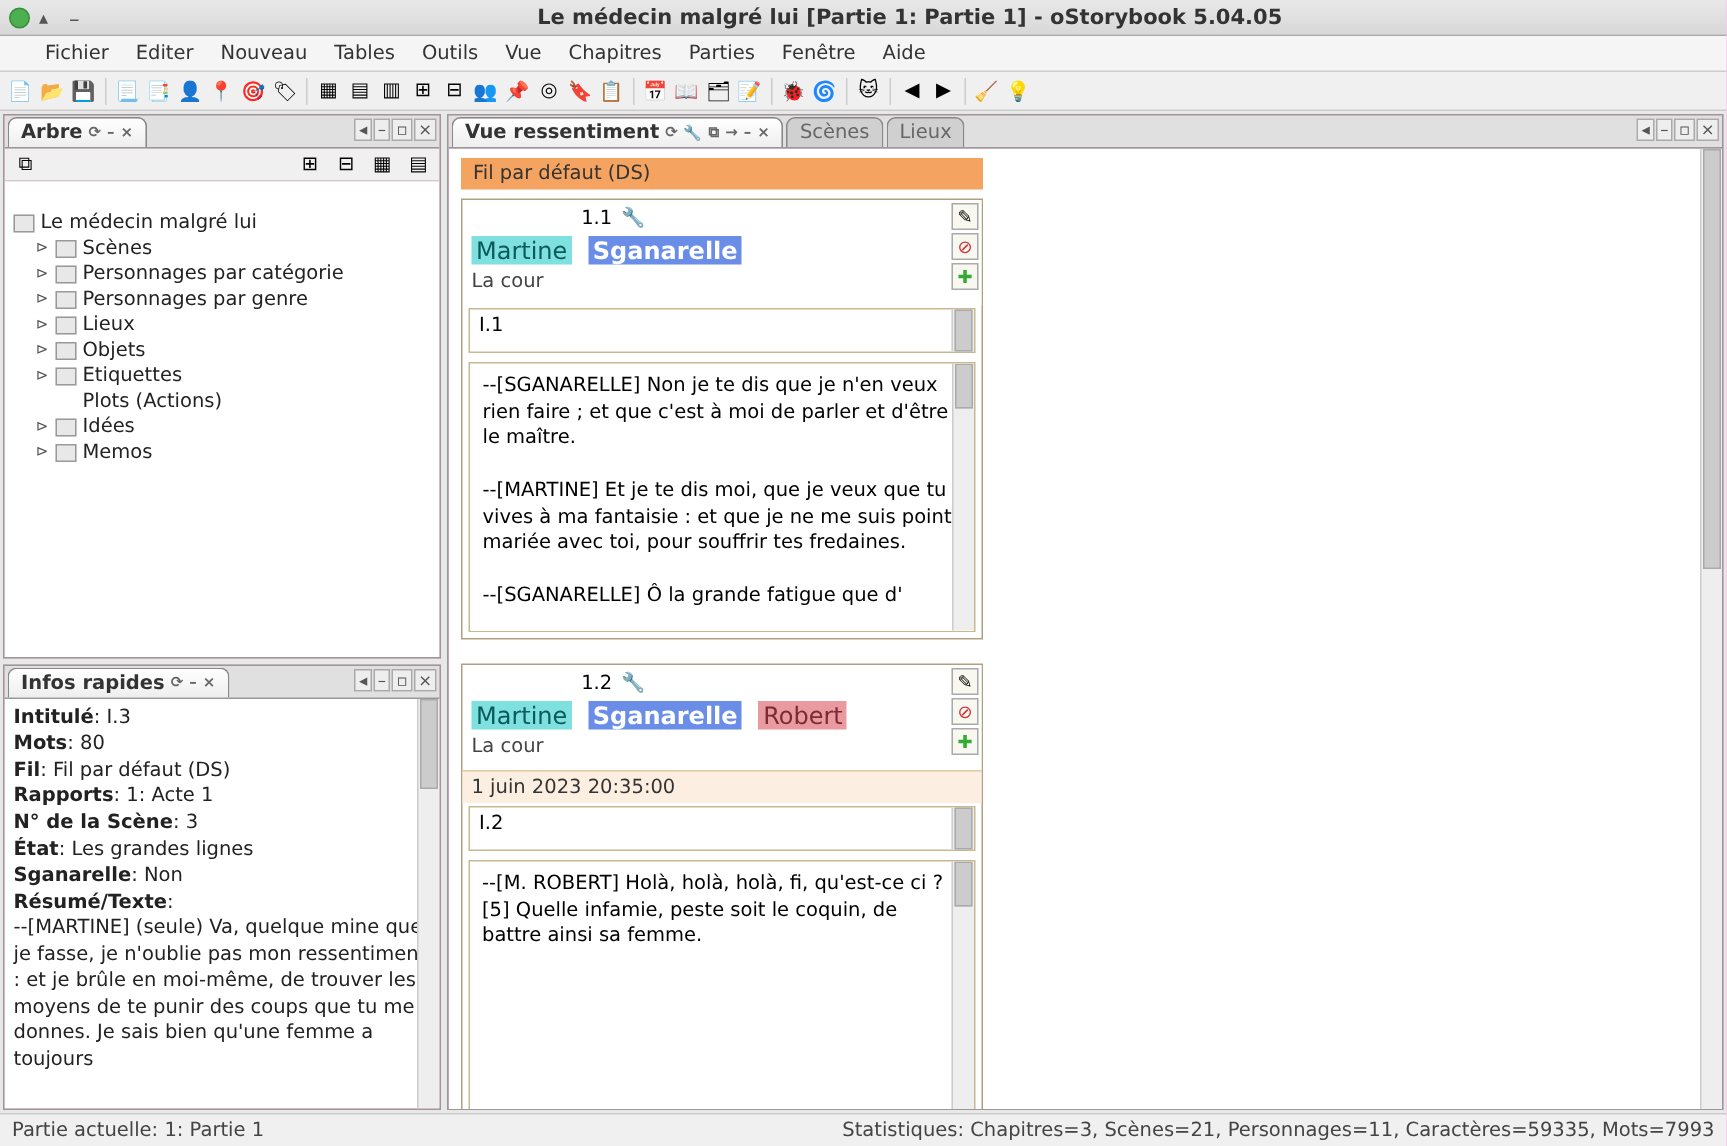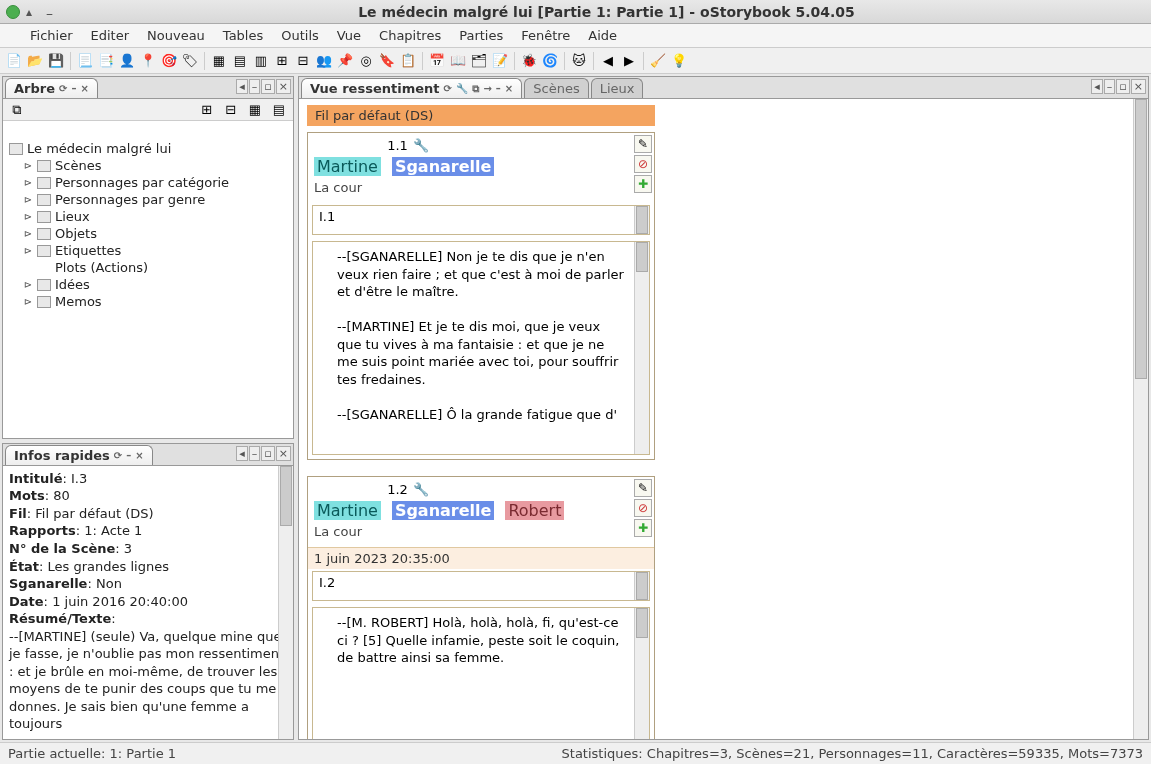--- a/index.html
+++ b/index.html
@@ -43,21 +43,21 @@
 .scene-bar { flex: 1; background: #f4a460; }
 .scene-actions { width: 22px; background: #fff; display: flex; flex-direction: column; gap: 2px; align-items: center; padding: 2px 0; }
 .scene-abtn { width: 18px; height: 18px; border: 1px solid #aaa; background: #f8f8f0; display: flex; align-items: center; justify-content: center; font-size: 12px; }
 .scene-chars { padding: 2px 6px; display: flex; gap: 11px; flex-wrap: wrap; font-size: 16px; }
 .ch-martine { background: #7fe0e0; color: #0a5a5a; padding: 0 3px; }
 .ch-sgan { background: #6a8ee8; color: #fff; padding: 0 3px; font-weight: bold; }
 .ch-robert { background: #e89aa0; color: #7a2a30; padding: 0 3px; }
 .scene-loc { padding: 2px 6px 8px 6px; color: #444; }
 .scene-date { background: #fceee0; padding: 3px 6px; color: #333; border-top: 1px solid #e0c8a0; }
 .scene-stitle { border: 1px solid #c8b890; margin: 2px 4px 6px 4px; padding: 3px 6px; height: 30px; background: #fff; position: relative; }
-.scene-text { border: 1px solid #c8b890; margin: 0 4px 4px 4px; padding: 6px 24px; height: 214px; overflow: auto; line-height: 1.35; background: #fff; }
+.scene-text { border: 1px solid #c8b890; margin: 0 4px 4px 4px; padding: 6px 8px; height: 180px; overflow: auto; line-height: 1.35; background: #fff; }
 .scrollbar-v { position: absolute; right: 0; top: 0; bottom: 0; width: 15px; background: #eee; border-left: 1px solid #ccc; }
 .scrollbar-v .thumb { position: absolute; left: 1px; right: 1px; background: #ccc; border: 1px solid #aaa; }
 .statusbar { height: 22px; background: #f0f0f0; border-top: 1px solid #ccc; display: flex; align-items: center; padding: 0 8px; justify-content: space-between; color: #444; }
 .tree-panel { flex: 1.1; }
 .info-panel { flex: 0.9; }
 .wrench { color: #555; }
 </style>
 </head>
 <body>
 
@@ -236,21 +236,20 @@
         </div>
       </div>
       <div class="panel-body infos-body" style="position:relative">
         <div><b>Intitulé</b>: <span>I.3</span></div>
         <div><b>Mots</b>: <span>80</span></div>
         <div><b>Fil</b>: <span>Fil par défaut (DS)</span></div>
         <div><b>Rapports</b>: <span>1: Acte 1</span></div>
         <div><b>N° de la Scène</b>: <span>3</span></div>
         <div><b>État</b>: <span>Les grandes lignes</span></div>
         <div><b>Sganarelle</b>: <span>Non</span></div>
-        <div><b>Date</b>: <span>1 juin 2016 20:40:00</span></div>
         <div><b>Résumé/Texte</b>:</div>
         <div>--[MARTINE] (seule) Va, quelque mine que je fasse, je n'oublie pas mon ressentiment : et je brûle en moi-même, de trouver les moyens de te punir des coups que tu me donnes. Je sais bien qu'une femme a toujours</div>
         <div class="scrollbar-v">
             <div class="thumb" style="top:0;height:60px"></div>
           </div>
       </div>
     </div>
   </div>
 
   <div class="right-col">
@@ -347,14 +346,14 @@
         <div class="scrollbar-v">
             <div class="thumb" style="top:0;height:280px"></div>
           </div>
       </div>
     </div>
   </div>
 </div>
 
 <div class="statusbar">
   <span>Partie actuelle: 1: Partie 1</span>
-  <span>Statistiques: Chapitres=3,  Scènes=21,  Personnages=11,  Caractères=59335,  Mots=7373</span>
+  <span>Statistiques: Chapitres=3,  Scènes=21,  Personnages=11,  Caractères=59335,  Mots=7993</span>
 </div>
 
 </body></html>

